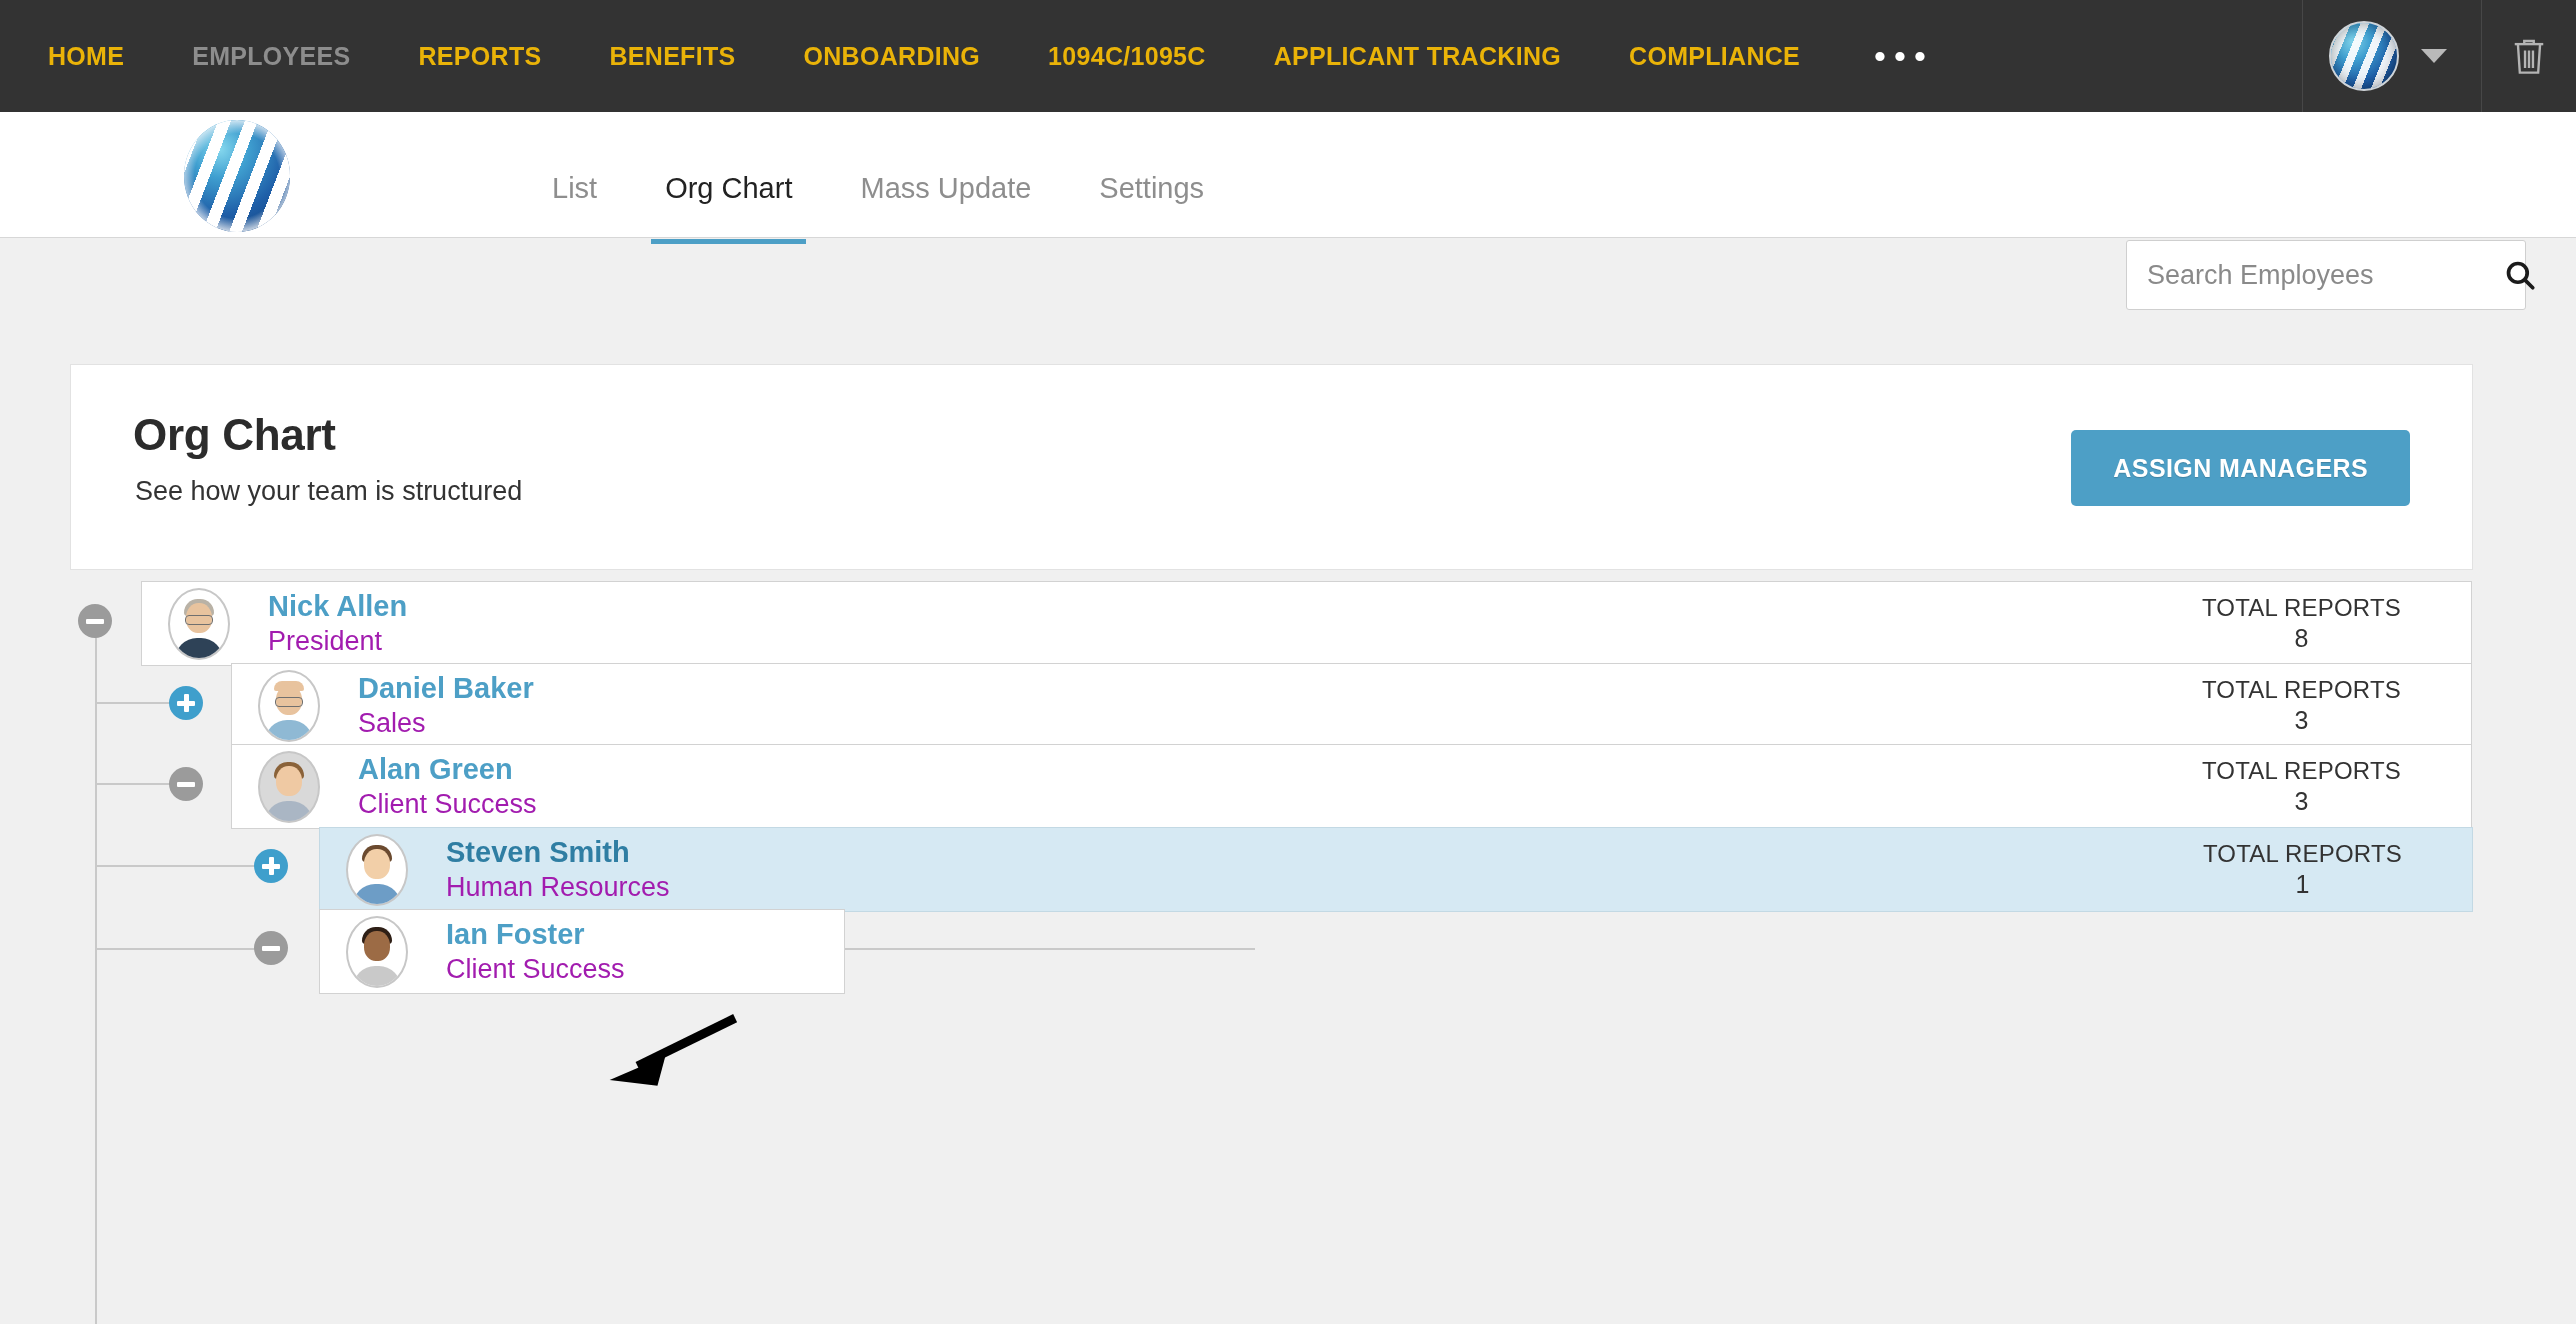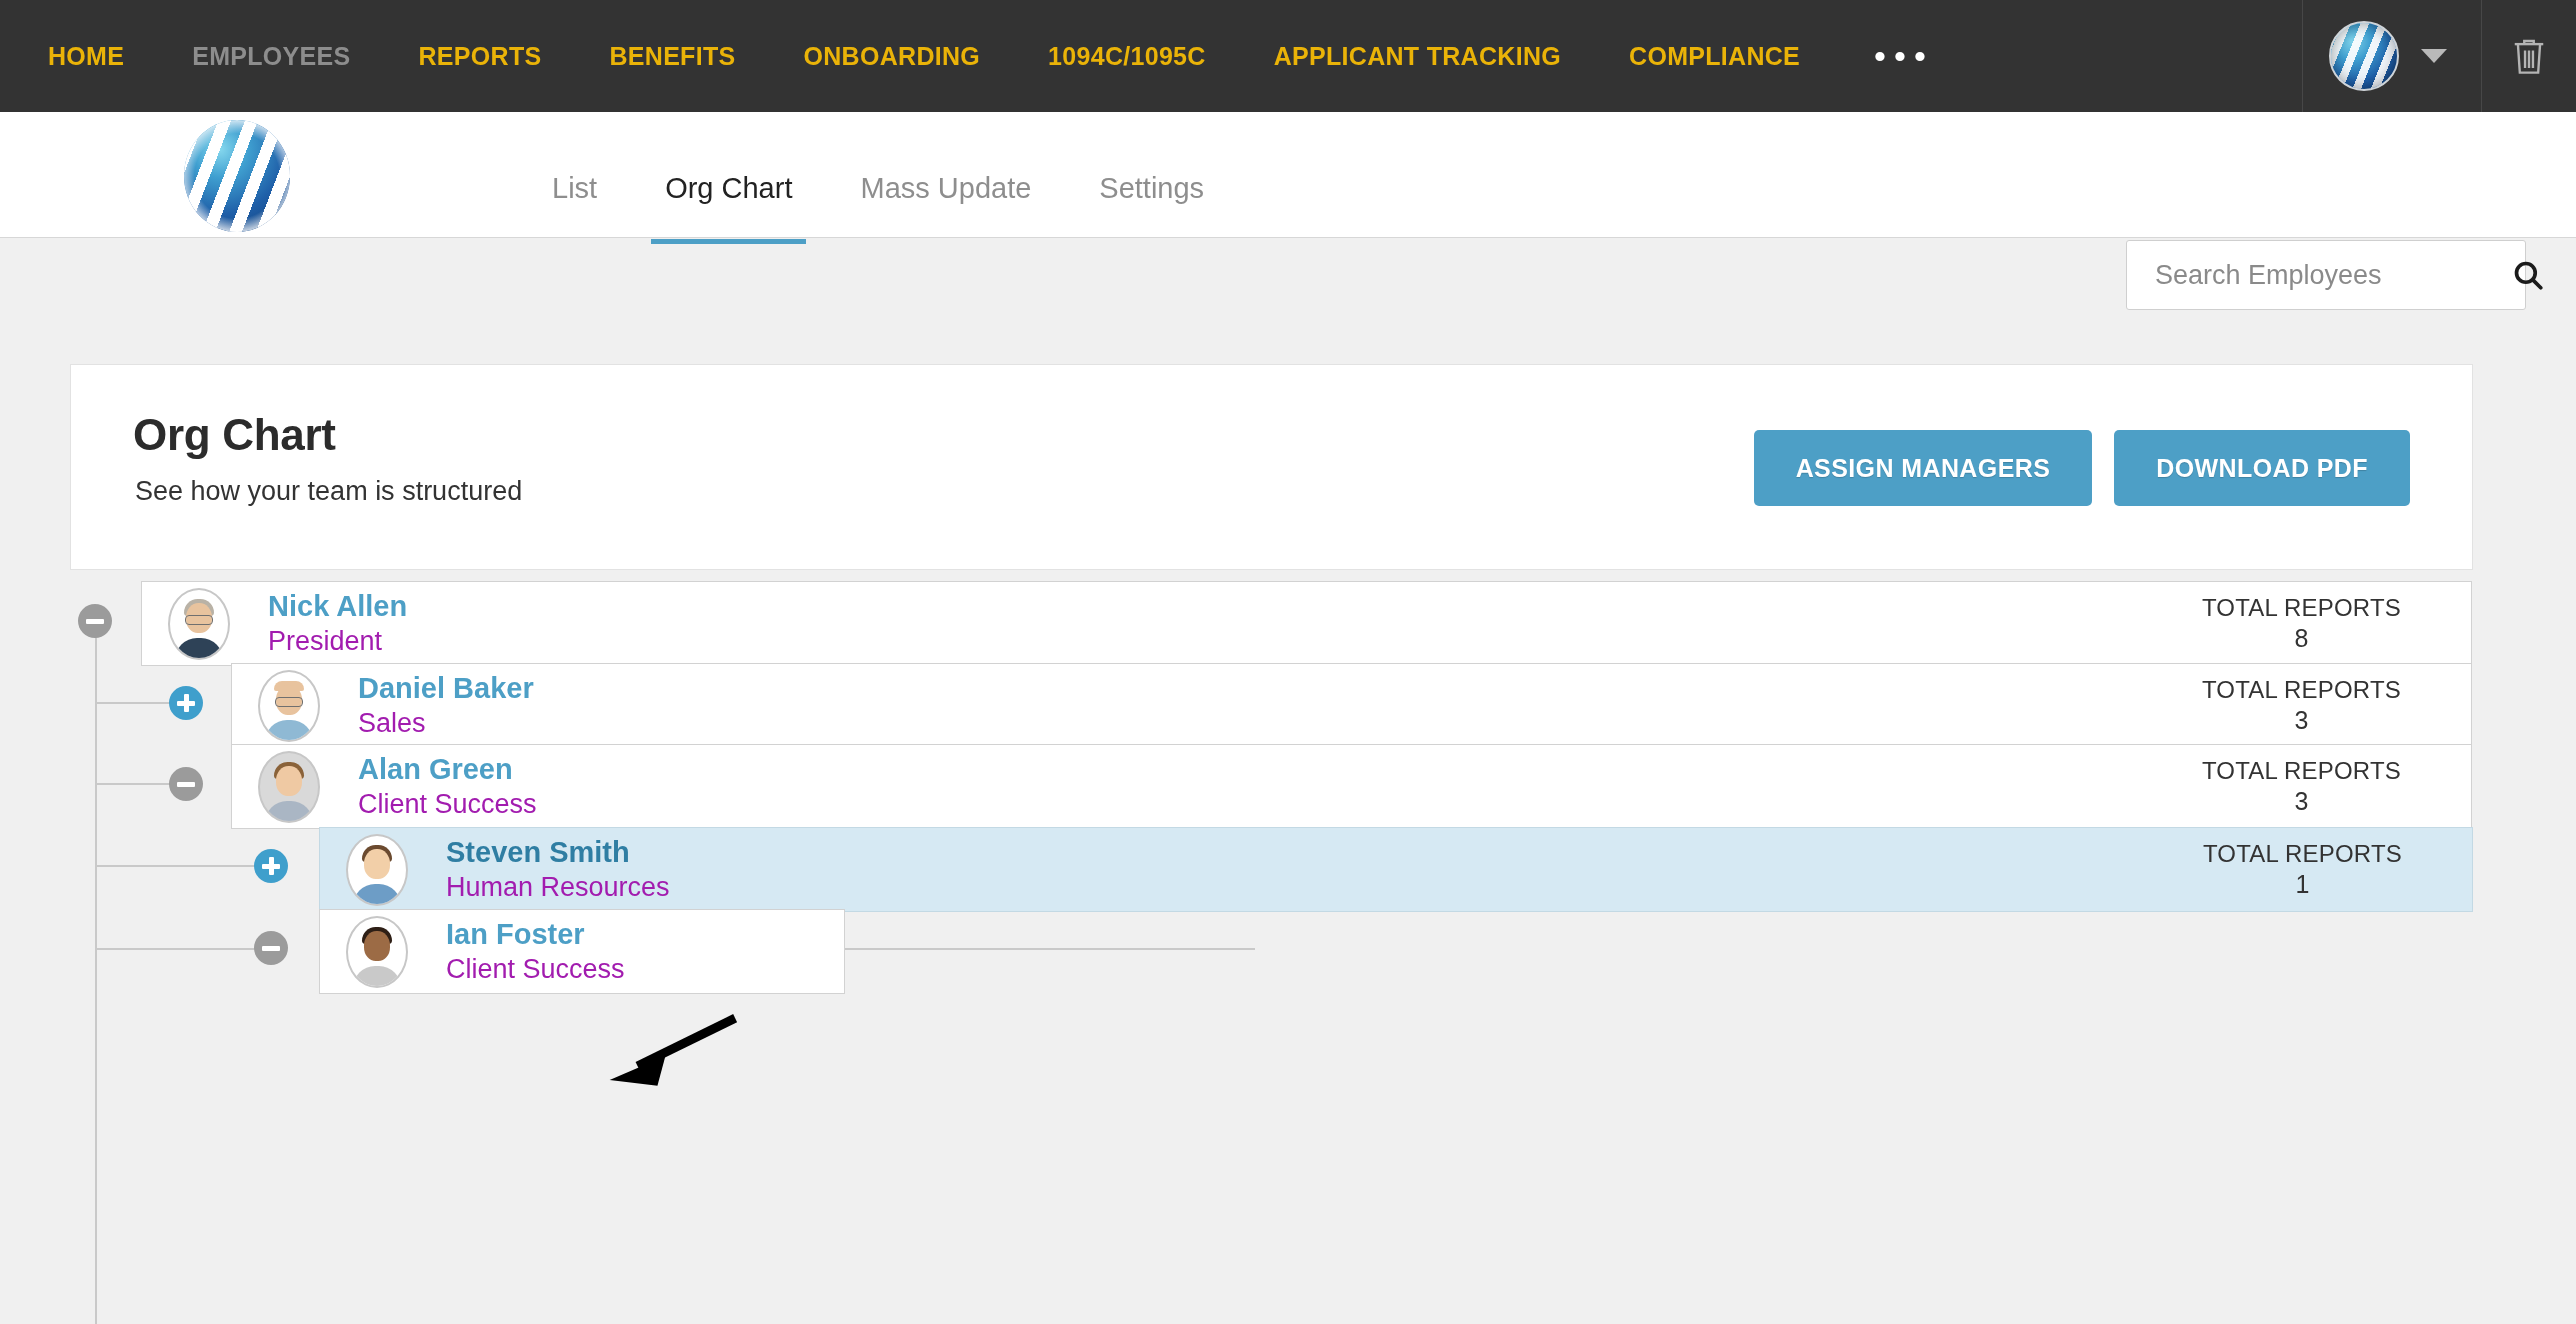--- a/index.html
+++ b/index.html
@@ -191,21 +191,21 @@
     display: flex;
     align-items: center;
     box-sizing: border-box;
   }
   .search-input {
     border: none;
     outline: none;
     flex: 1;
     font-size: 27px;
     color: #a16207;
-    padding-left: 28px;
+    padding-left: 20px;
     font-family: "Liberation Sans", sans-serif;
     background: transparent;
   }
   .search-input::placeholder { color: #8a8a8a; }
   .search-btn {
     width: 64px;
     display: flex;
     align-items: center;
     justify-content: center;
     cursor: pointer;
@@ -454,21 +454,20 @@
       </svg>
     </div>
   </div>
 </div>
 
 <div class="page-card">
   <div class="page-title">Org Chart</div>
   <div class="page-subtitle">See how your team is structured</div>
   <div class="card-actions">
     <button class="btn">ASSIGN MANAGERS</button>
-    <button class="btn">DOWNLOAD PDF</button>
   </div>
 </div>
 
 <div class="tree">
   <div class="trunk"></div>
 
   <div class="branch" style="top:104px; width:92px;"></div>
   <div class="branch" style="top:185px; width:92px;"></div>
   <div class="branch" style="top:267px; width:179px;"></div>
   <div class="branch" style="top:350px; width:179px;"></div>

